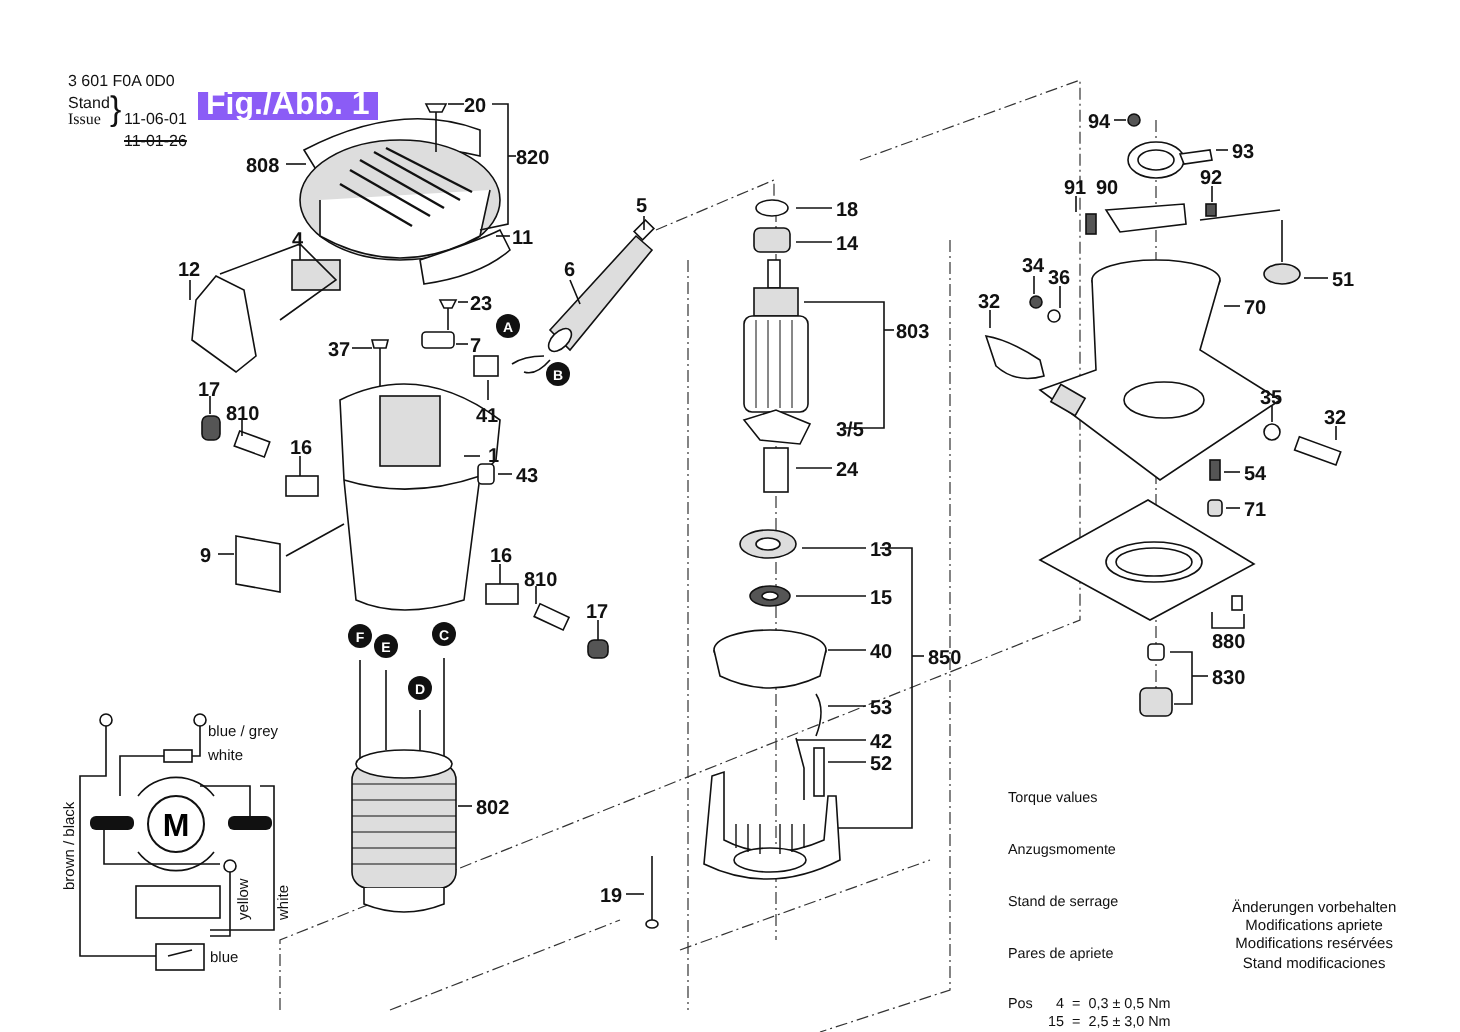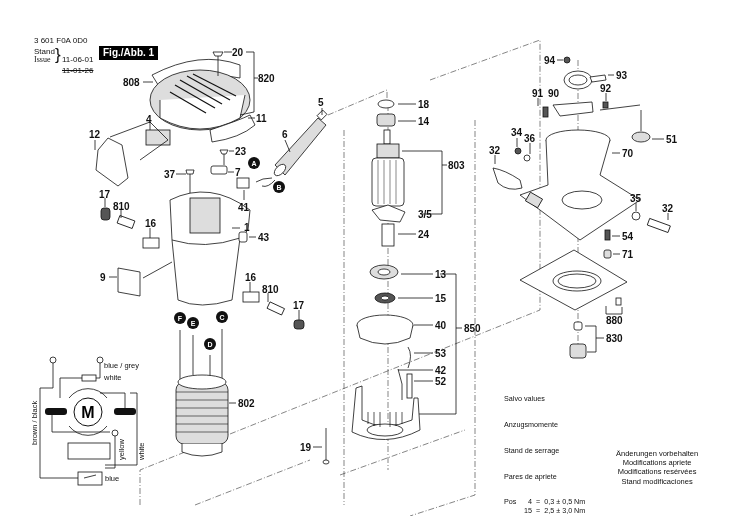--- a/index.html
+++ b/index.html
@@ -1,19 +1,19 @@
 <!DOCTYPE html>
 <html><head>
 <meta charset="utf-8">
 <style>
   html, body { margin:0; padding:0; background:#ffffff; }
   body { width:730px; height:516px; position:relative; overflow:hidden; font-family:"Liberation Sans", sans-serif; color:#111; }
   .abs { position:absolute; }
   .hdr { font-size:8px; line-height:9px; white-space:nowrap; }
-  .fig { background:#000000; color:#fff; font-weight:bold; font-size:10px; padding:1px 4px; line-height:12px; }
+  .fig { background:#8b5cf6; color:#fff; font-weight:bold; font-size:16px; padding:1px 4px; line-height:12px; }
   .strike { text-decoration:line-through; }
   #diagram { position:absolute; left:0; top:0; width:730px; height:516px; }
   .lbl { font-family:"Liberation Sans", sans-serif; font-weight:bold; font-size:10px; fill:#111; }
   .lead { stroke:#111; stroke-width:0.8; fill:none; }
   .dash { stroke:#333; stroke-width:0.6; fill:none; stroke-dasharray:6 2 1 2; }
   .part { stroke:#111; stroke-width:0.8; fill:#fff; }
   .partg { stroke:#111; stroke-width:0.8; fill:#ddd; }
   .partd { stroke:#111; stroke-width:0.8; fill:#555; }
   .wire { stroke:#111; stroke-width:0.8; fill:none; }
   .tv { font-size:7.2px; line-height:8.6px; white-space:pre; }
@@ -359,21 +359,21 @@
     <text class="lbl" x="630" y="202">35</text>
     <text class="lbl" x="662" y="212">32</text>
     <text class="lbl" x="622" y="240">54</text>
     <text class="lbl" x="622" y="258">71</text>
     <text class="lbl" x="606" y="324">880</text>
     <text class="lbl" x="606" y="342">830</text>
   </g>
 </svg>
 
 <div class="abs tv" style="left:504px;top:378px;">
-  <div>Salvo values</div>
+  <div>Torque values</div>
   <div>Anzugsmomente</div>
   <div>Stand de serrage</div>
   <div>Pares de apriete</div>
   <div id="torque-rows"><div style="display: flex;"><span style="width: 14px;">Pos</span><span style="width: 14px; text-align: right;">4</span><span style="padding: 0px 4px;">=</span><span>0,3 ± 0,5 Nm</span></div><div style="display: flex;"><span style="width: 14px;"></span><span style="width: 14px; text-align: right;">15</span><span style="padding: 0px 4px;">=</span><span>2,5 ± 3,0 Nm</span></div><div style="display: flex;"><span style="width: 14px;"></span><span style="width: 14px; text-align: right;">19</span><span style="padding: 0px 4px;">=</span><span>1,8 ± 2,2 Nm</span></div></div>
 </div>
 
 <div class="abs mod" style="left:616px;top:449px;">
   <div>Änderungen vorbehalten</div>
   <div>Modifications apriete</div>
   <div>Modifications resérvées</div>

